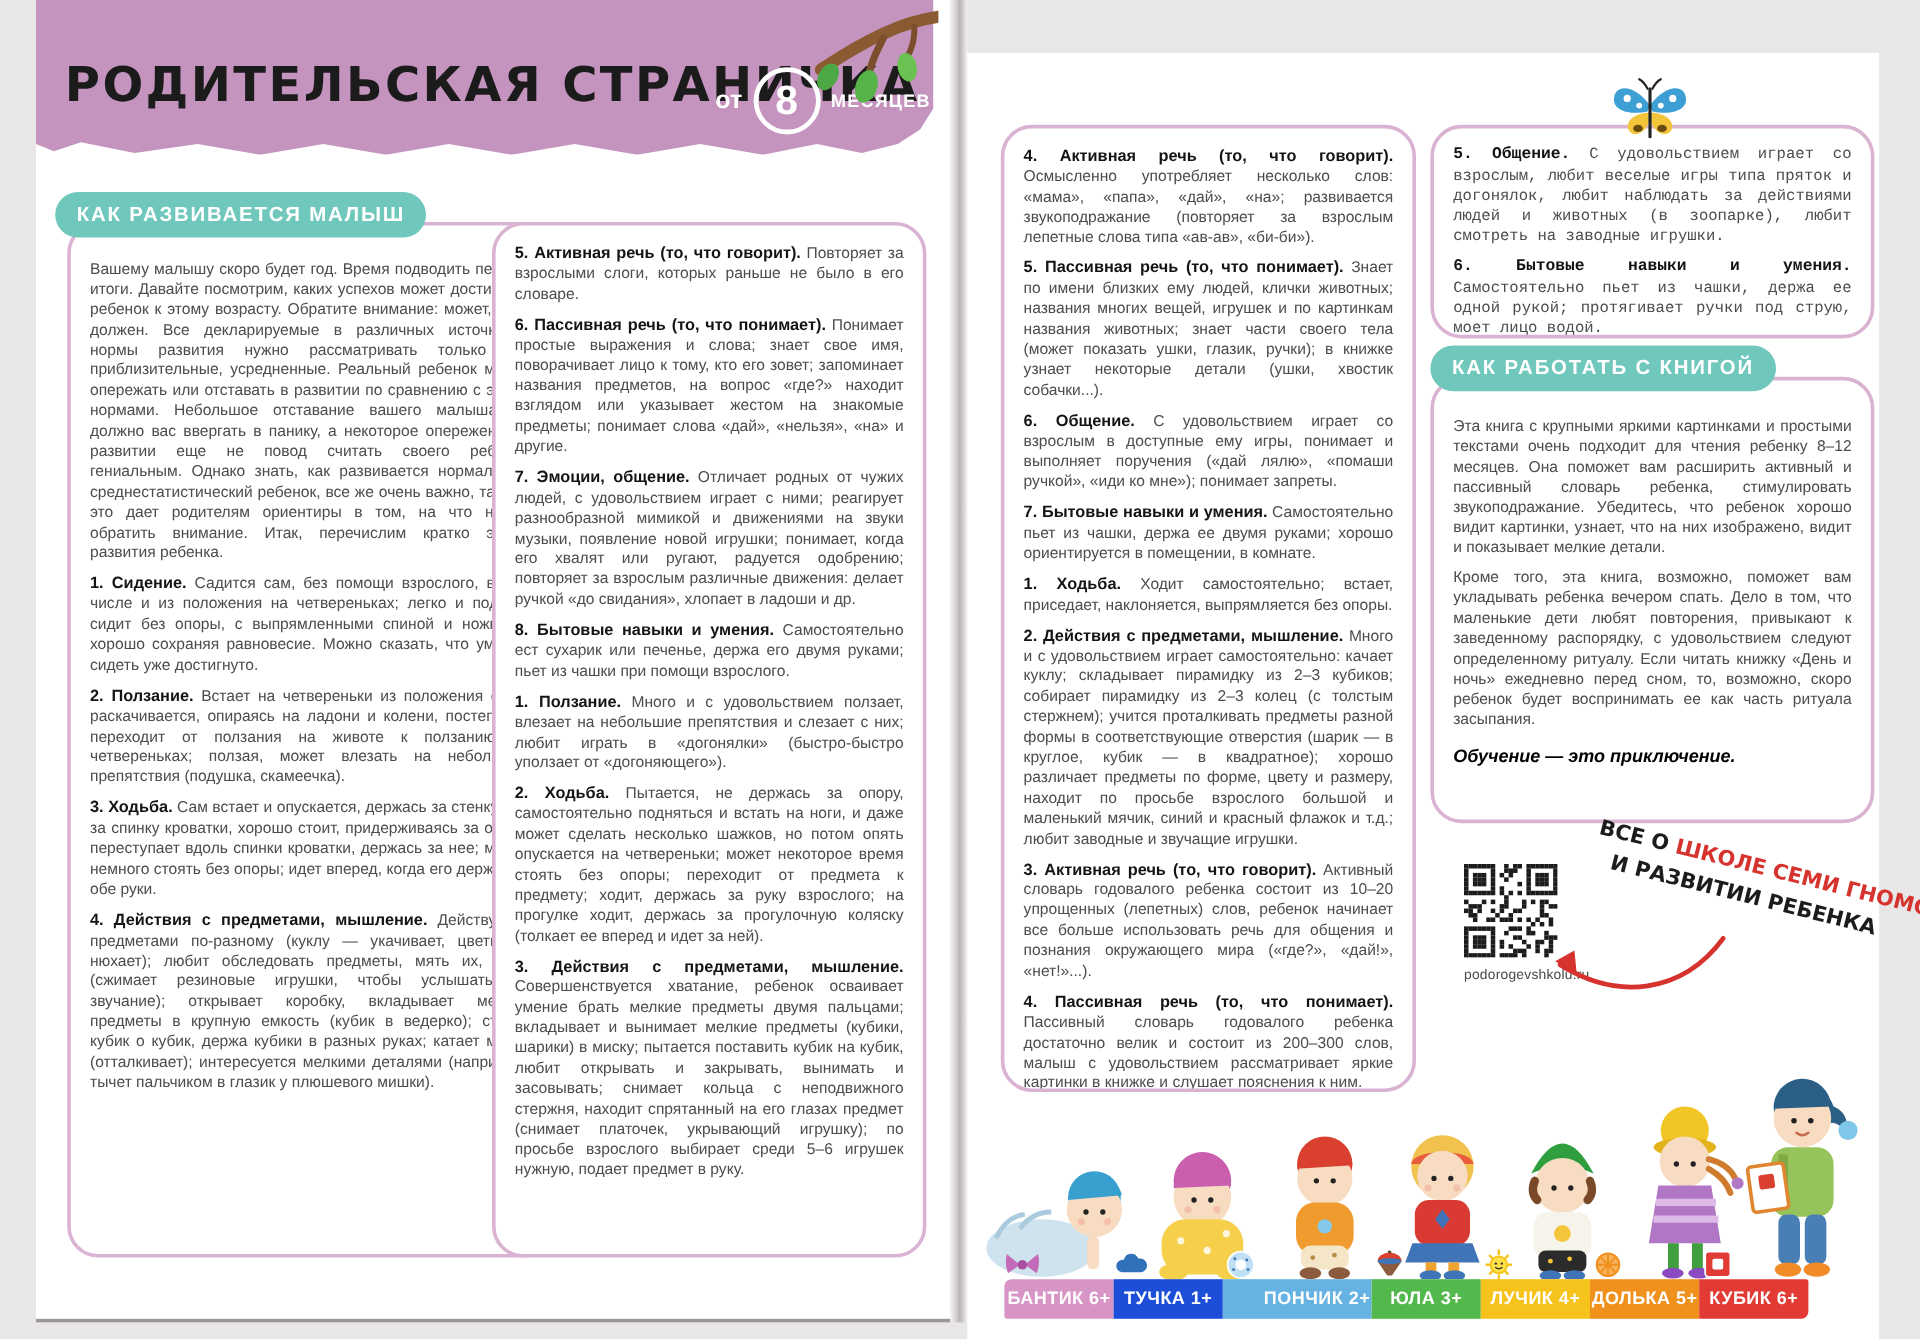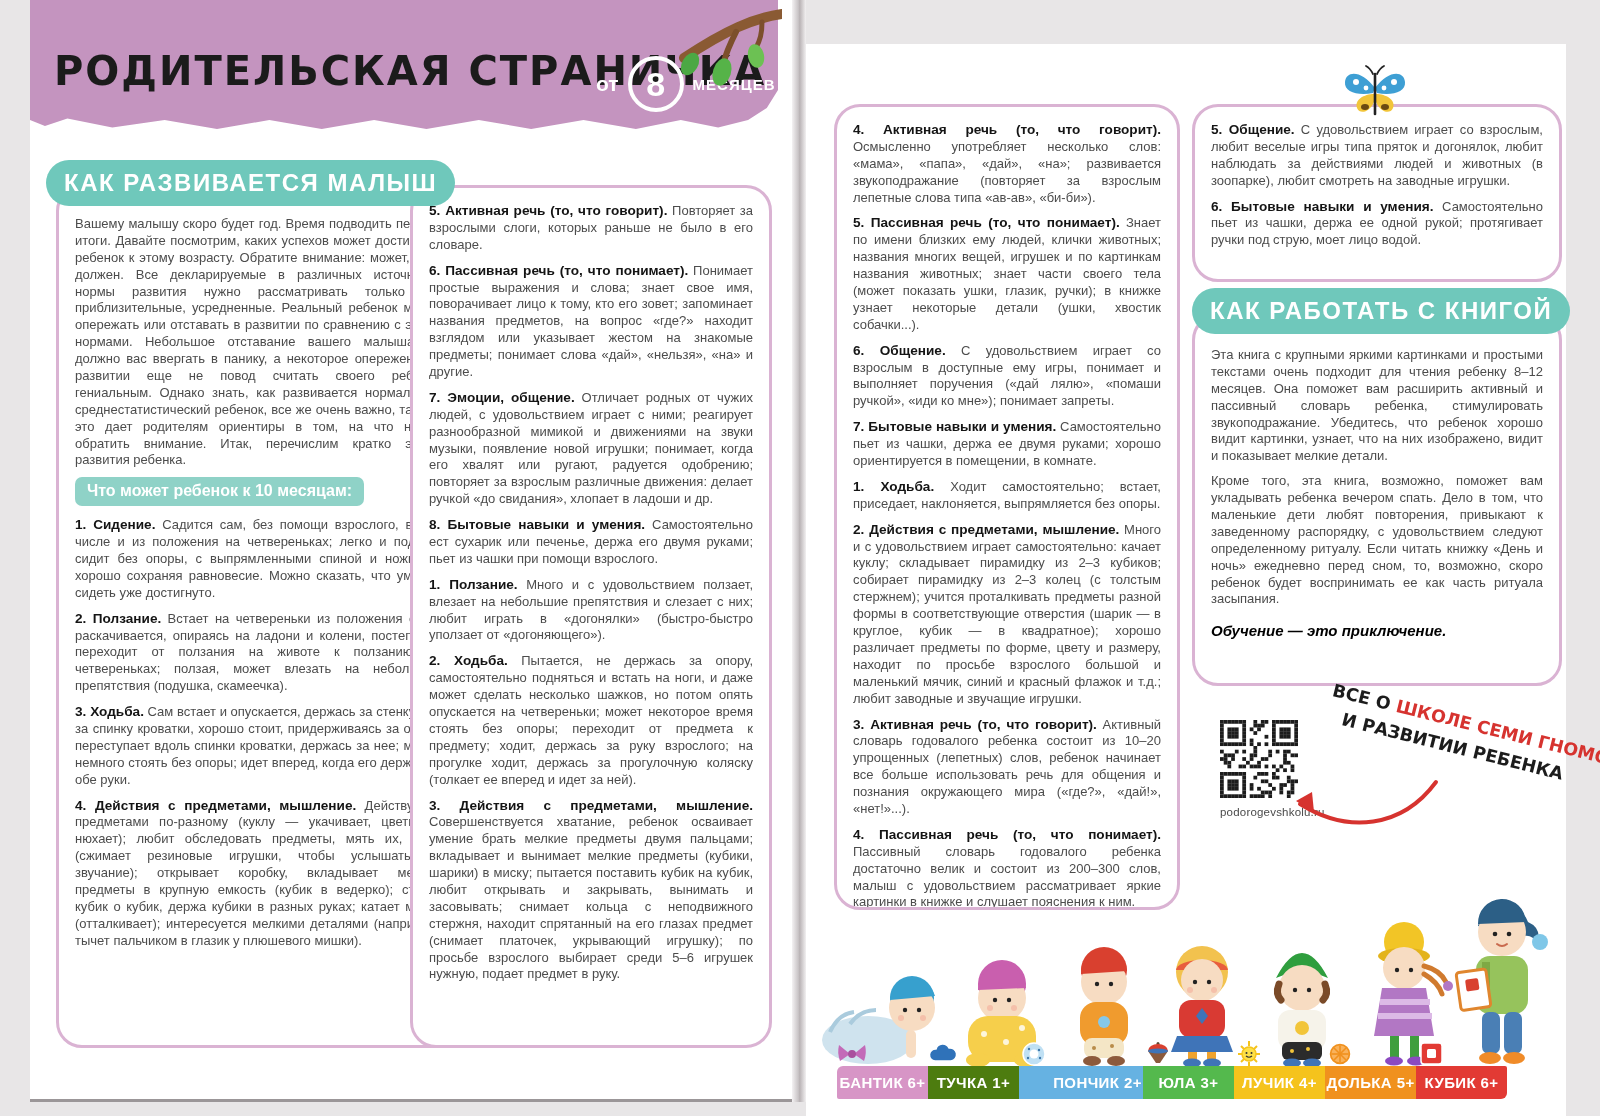--- a/index.html
+++ b/index.html
@@ -15,23 +15,23 @@
   #banner-title{position:absolute;left:24px;top:48px;font-family:"DejaVu Sans","Liberation Sans",sans-serif;font-weight:bold;font-size:40px;letter-spacing:2px;color:#1b1b1b;white-space:nowrap;}
   #age-group{position:absolute;left:566px;top:56px;display:flex;align-items:center;gap:9px;color:#fff;}
   #age-prefix{font-size:21px;font-weight:bold;}
   #age-circle{width:56px;height:56px;border:4px solid #fff;border-radius:50%;display:flex;align-items:center;justify-content:center;font-size:34px;font-weight:bold;box-sizing:border-box;}
   #age-suffix{font-size:15px;font-weight:bold;letter-spacing:1px;}
   
   .pbox{position:absolute;border:3px solid var(--box-border,#dab3d3);border-radius:26px;background:#fff;padding:14px 16px;box-sizing:border-box;overflow:hidden;}
   #box1{left:26px;top:185px;width:404px;height:863px;padding-top:28px;}
   #box2{left:380px;top:185px;width:362px;height:863px;}
   #box3{left:28px;top:60px;width:346px;height:806px;}
-  #box4{left:386px;top:60px;width:370px;height:178px;}
+  #box4{left:386px;top:60px;width:370px;height:178px;font-family:Liberation Mono, monospace;}
   #box5{left:386px;top:270px;width:370px;height:372px;padding-top:30px;}
-  .pill{position:absolute;z-index:3;display:inline-block;background:var(--pill,#6fc8bb);color:#fff;font-weight:bold;font-size:24px;letter-spacing:1.5px;padding:9px 18px;border-radius:24px;white-space:nowrap;}
+  .pill{position:absolute;z-index:3;display:inline-block;background:var(--pill,#6fc8bb);color:#fff;font-weight:bold;font-size:17px;letter-spacing:1.5px;padding:9px 18px;border-radius:24px;white-space:nowrap;}
   #pill-develop{left:16px;top:160px;}
   #pill-how{left:386px;top:244px;}
   .ribbon{display:block;width:fit-content;background:var(--ribbon,#8fd2c7);color:#fff;font-weight:bold;font-size:16px;padding:4px 12px;border-radius:7px;margin:4px 0 10px;}
   .body-text{font-size:13px;line-height:1.3;color:#4c4c4c;text-align:justify;}
   .body-text p{margin:0 0 8px;}
   .item b{color:#141414;font-size:13.6px;}
   .motto{font-weight:bold;font-style:italic;color:#000000;font-size:15px;line-height:1.45;margin-top:12px;}
   
   #qr-block{position:absolute;left:414px;top:676px;width:86px;text-align:left;}
   #qr-caption{font-size:11.5px;color:#4a4a4a;margin-top:4px;letter-spacing:.2px;}
@@ -69,21 +69,20 @@
       <path d="M96,22 C96,34 94,40 90,48" stroke="#7c4f2c" stroke-width="5" fill="none" stroke-linecap="round"></path>
       <ellipse cx="56" cy="72" rx="9" ry="14" fill="#56b348" transform="rotate(18 56 72)"></ellipse>
       <ellipse cx="90" cy="56" rx="8" ry="12" fill="#6cc153" transform="rotate(-12 90 56)"></ellipse>
       <ellipse cx="24" cy="64" rx="8" ry="12" fill="#4ca844" transform="rotate(30 24 64)"></ellipse>
     </svg>
 
     <div class="pill" id="pill-develop">КАК РАЗВИВАЕТСЯ МАЛЫШ</div>
 
     <div class="pbox body-text" id="box1">
       <p>Вашему малышу скоро будет год. Время подводить первые итоги. Давайте посмотрим, каких успехов может достигнуть ребенок к этому возрасту. Обратите внимание: может, а не должен. Все декларируемые в различных источниках нормы развития нужно рассматривать только как приблизительные, усредненные. Реальный ребенок может опережать или отставать в развитии по сравнению с этими нормами. Небольшое отставание вашего малыша не должно вас ввергать в панику, а некоторое опережение в развитии еще не повод считать своего ребенка гениальным. Однако знать, как развивается нормальный среднестатистический ребенок, все же очень важно, так как это дает родителям ориентиры в том, на что нужно обратить внимание. Итак, перечислим кратко этапы развития ребенка.</p>
-      <span class="ribbon">Что может ребенок к 10 месяцам:</span>
       <p class="item"><b>1. Сидение.</b> <span>Садится сам, без помощи взрослого, в том числе и из положения на четвереньках; легко и подолгу сидит без опоры, с выпрямленными спиной и ножками, хорошо сохраняя равновесие. Можно сказать, что умение сидеть уже достигнуто.</span></p>
       <p class="item"><b>2. Ползание.</b> <span>Встает на четвереньки из положения сидя; раскачивается, опираясь на ладони и колени, постепенно переходит от ползания на животе к ползанию на четвереньках; ползая, может влезать на небольшие препятствия (подушка, скамеечка).</span></p>
       <p class="item"><b>3. Ходьба.</b> <span>Сам встает и опускается, держась за стенку или за спинку кроватки, хорошо стоит, придерживаясь за опору, переступает вдоль спинки кроватки, держась за нее; может немного стоять без опоры; идет вперед, когда его держат за обе руки.</span></p>
       <p class="item"><b>4. Действия с предметами, мышление.</b> <span>Действует с предметами по-разному (куклу — укачивает, цветы — нюхает); любит обследовать предметы, мять их, жать (сжимает резиновые игрушки, чтобы услышать их звучание); открывает коробку, вкладывает мелкие предметы в крупную емкость (кубик в ведерко); стучит кубик о кубик, держа кубики в разных руках; катает мячик (отталкивает); интересуется мелкими деталями (например, тычет пальчиком в глазик у плюшевого мишки).</span></p>
     </div>
 
     <div class="pbox body-text" id="box2">
       <p class="item"><b>5. Активная речь (то, что говорит).</b> <span>Повторяет за взрослыми слоги, которых раньше не было в его словаре.</span></p>
       <p class="item"><b>6. Пассивная речь (то, что понимает).</b> <span>Понимает простые выражения и слова; знает свое имя, поворачивает лицо к тому, кто его зовет; запоминает названия предметов, на вопрос «где?» находит взглядом или указывает жестом на знакомые предметы; понимает слова «дай», «нельзя», «на» и другие.</span></p>
       <p class="item"><b>7. Эмоции, общение.</b> <span>Отличает родных от чужих людей, с удовольствием играет с ними; реагирует разнообразной мимикой и движениями на звуки музыки, появление новой игрушки; понимает, когда его хвалят или ругают, радуется одобрению; повторяет за взрослым различные движения: делает ручкой «до свидания», хлопает в ладоши и др.</span></p>
@@ -466,21 +465,21 @@
       <div class="seg" style="background: rgb(215, 149, 198);">
         <span class="icon">
           <svg width="30" height="26" viewBox="0 0 30 26">
               <path d="M13,13 L2,4 Q0,12 3,20 Z" fill="#c36ab8"></path>
               <path d="M17,13 L28,4 Q30,12 27,20 Z" fill="#c36ab8"></path>
               <circle cx="15" cy="13" r="4" fill="#a9509e"></circle>
             </svg>
         </span>
         <span>БАНТИК 6+</span>
       </div>
-      <div class="seg" style="background: #4d7c0f; justify-content: center;">
+      <div class="seg" style="background: #1d4ed8; justify-content: center;">
         <span class="icon">
           <svg width="30" height="26" viewBox="0 0 30 26">
               <path d="M7,20 a6,6 0 0 1 1,-12 a7,7 0 0 1 13,-1 a6,6 0 0 1 2,13 z" fill="#2f72b9" stroke="#fff" stroke-width="1.5"></path>
             </svg>
         </span>
         <span>ТУЧКА 1+</span>
       </div>
       <div class="seg" style="background: rgb(102, 178, 226); padding-left: 33px;">
         <span class="icon">
           <svg width="30" height="26" viewBox="0 0 30 26">

